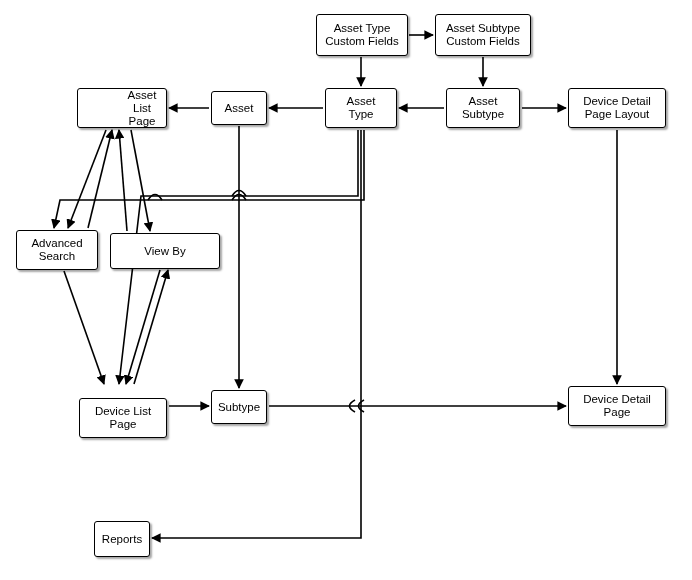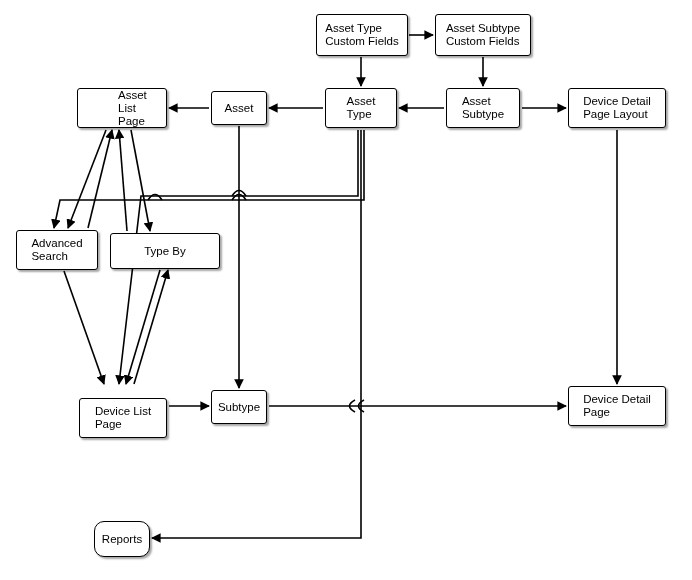--- a/index.html
+++ b/index.html
@@ -25,20 +25,21 @@
   .node {
     position: absolute;
     box-sizing: border-box;
     border: 1px solid #000000;
     background: #ffffff;
     border-radius: 3px;
     box-shadow: 2px 2px 2px rgba(0,0,0,0.35);
     display: flex;
     align-items: center;
     justify-content: center;
+    text-align: center;
     font-size: 11.5px;
     line-height: 13px;
     color: #000000;
     white-space: pre-line;
     z-index: 5;
   }
 </style>
 </head>
 <body>
 
@@ -120,25 +121,25 @@
 
   <div class="node" style="left:446px; top:88px; width:74px; height:40px;">Asset
 Subtype</div>
 
   <div class="node" style="left:568px; top:88px; width:98px; height:40px;">Device Detail
 Page Layout</div>
 
   <div class="node" style="left:16px; top:230px; width:82px; height:40px;">Advanced
 Search</div>
 
-  <div class="node" style="left:110px; top:233px; width:110px; height:36px;">Type By</div>
+  <div class="node" style="left:110px; top:233px; width:110px; height:36px;">View By</div>
 
   <div class="node" style="left:79px; top:386px; width:88px; height:40px;margin-top:12px;">Device List
 Page</div>
 
   <div class="node" style="left:211px; top:390px; width:56px; height:34px;">Subtype</div>
 
   <div class="node" style="left:568px; top:386px; width:98px; height:40px;">Device Detail
 Page</div>
 
-  <div class="node" style="left:94px; top:521px; width:56px; height:36px;border-radius:10px;">Reports</div>
+  <div class="node" style="left:94px; top:521px; width:56px; height:36px;">Reports</div>
 
 </div>
 
 </body></html>

